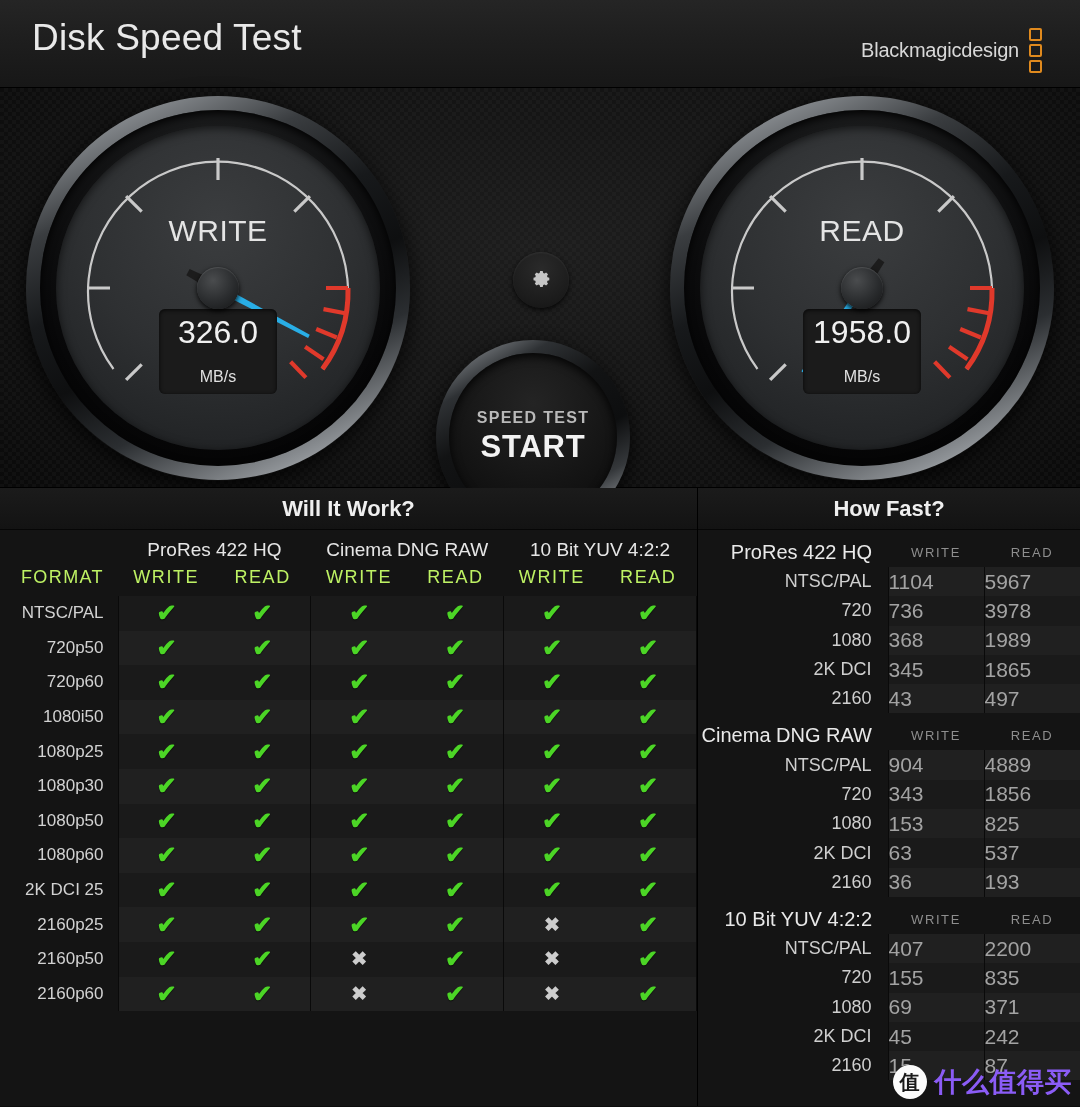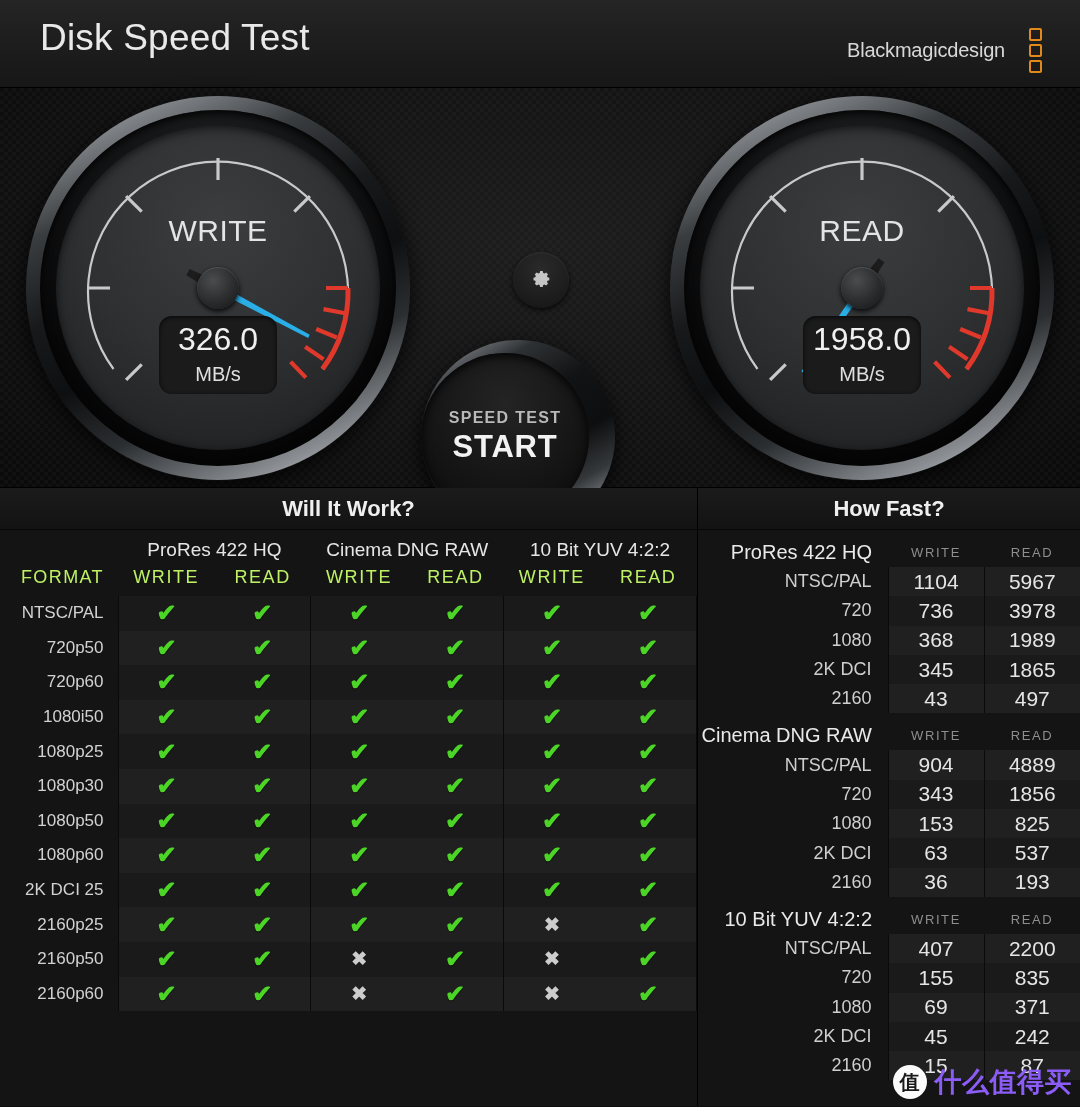--- a/index.html
+++ b/index.html
@@ -12,27 +12,27 @@
   #app { position: relative; width: 1080px; height: 1107px; background: #0c0c0c; }
 
   
   .titlebar {
     position: relative;
     height: 88px;
     background: linear-gradient(180deg,#252525 0%,#1e1e1e 45%,#171717 100%);
     border-bottom: 1px solid #000;
   }
   .app-title {
-    position: absolute; left: 40px; top: 17px;
+    position: absolute; left: 32px; top: 17px;
     font-size: 37px; font-weight: 300; letter-spacing: .2px;
     color: #e9e9e9;
   }
   .brand {
     position: absolute; right: 38px; top: 28px;
-    display: flex; align-items: center; gap: 24px;
+    display: flex; align-items: center; gap: 10px;
   }
   .brand-text { font-size: 20px; color: #d8d8d8; font-weight: 400; letter-spacing: -.2px; }
   .brand-marks { display: flex; flex-direction: column; gap: 3px; }
   .brand-marks i {
     display: block; width: 13px; height: 13px;
     border: 2px solid #e08a1e; border-radius: 2px;
   }
 
   
   .gauge-panel {
@@ -72,51 +72,51 @@
   .face svg { position: absolute; inset: 0; width: 100%; height: 100%; }
 
   .gauge-label {
     position: absolute; left: 0; right: 0; top: 88px;
     text-align: center; font-size: 30px; color: #e4e4e4;
     font-weight: 400; letter-spacing: .5px;
   }
   .readout {
     position: absolute; left: 50%; transform: translateX(-50%);
     bottom: 56px; width: 118px; padding: 7px 0 8px;
-    background: #1b1b1b; border-radius: 13px;
+    background: #1b1b1b; border-radius: 6px;
     box-shadow: inset 0 1px 4px rgba(0,0,0,.8);
     text-align: center;
   }
   .readout .val { font-size: 32px; color: #f0f0f0; font-weight: 400; line-height: 1; }
-  .readout .unit { font-size: 20px; color: #e0e0e0; margin-top: 8px; }
+  .readout .unit { font-size: 16px; color: #e0e0e0; margin-top: 20px; }
 
   .hub {
     position: absolute; left: 50%; top: 50%;
     width: 42px; height: 42px; margin: -21px 0 0 -21px;
     border-radius: 50%;
     background: radial-gradient(circle at 38% 32%, #4a4c4e 0%, #2a2c2e 55%, #141516 100%);
     box-shadow: 0 2px 5px rgba(0,0,0,.9), inset 0 1px 1px rgba(255,255,255,.12);
     z-index: 4;
   }
 
   
   .gear-btn {
     position: absolute; left: 513px; top: 164px;
     width: 56px; height: 56px; border-radius: 50%;
     background: radial-gradient(circle at 50% 30%, #2a2a2a 0%, #1b1b1b 70%, #121212 100%);
     box-shadow: inset 0 1px 2px rgba(255,255,255,.07), 0 2px 5px rgba(0,0,0,.8);
     display: flex; align-items: center; justify-content: center;
   }
   .start-btn {
-    position: absolute; left: 421px; top: 252px;
+    position: absolute; left: 436px; top: 252px;
     width: 194px; height: 194px; border-radius: 50%;
     background: linear-gradient(150deg,#c9ccce 0%,#787c80 9%,#2e3134 22%,#121314 40%,
                                 #0d0e0f 60%,#35383b 76%,#9da1a5 92%,#cfd2d4 100%);
     box-shadow: 0 6px 18px rgba(0,0,0,.85);
-    display: flex; align-items: center; justify-content: flex-start;
+    display: flex; align-items: center; justify-content: center;
   }
   .start-inner {
     width: 168px; height: 168px; border-radius: 50%;
     background: radial-gradient(circle at 50% 30%, #242424 0%, #151515 55%, #090909 100%);
     display: flex; flex-direction: column; align-items: center; justify-content: center;
     box-shadow: inset 0 3px 10px rgba(0,0,0,.9);
   }
   .start-inner .l1 { font-size: 16px; color: #b9b9b9; letter-spacing: 1.3px; font-weight: 700; }
   .start-inner .l2 { font-size: 31px; color: #f2f2f2; letter-spacing: .8px; font-weight: 700; margin-top: 2px; }
 
@@ -171,21 +171,21 @@
   .hf .sec-row td.sec-h {
     text-align: center; font-size: 13px; color: #8e8e8e;
     letter-spacing: 1.6px;
   }
   .hf tbody tr.d { height: 29.3px; }
   .hf td.rname {
     text-align: right; padding-right: 16px;
     font-size: 18px; color: #cfcfcf; white-space: nowrap;
   }
   .hf td.num {
-    text-align: center; font-size: 21px; color: #e5e5e5;
+    font-size: 21px; color: #a3a3a3;
     border-left: 1px solid #0a0a0a;
   }
   .hf tr.d:nth-child(odd)  td.num { background: #1a1a1a; }
   .hf tr.d:nth-child(even) td.num { background: #202020; }
 
   
   .watermark {
     position: absolute; right: 8px; bottom: 6px;
     display: flex; align-items: center; gap: 8px;
     pointer-events: none; z-index: 20;

